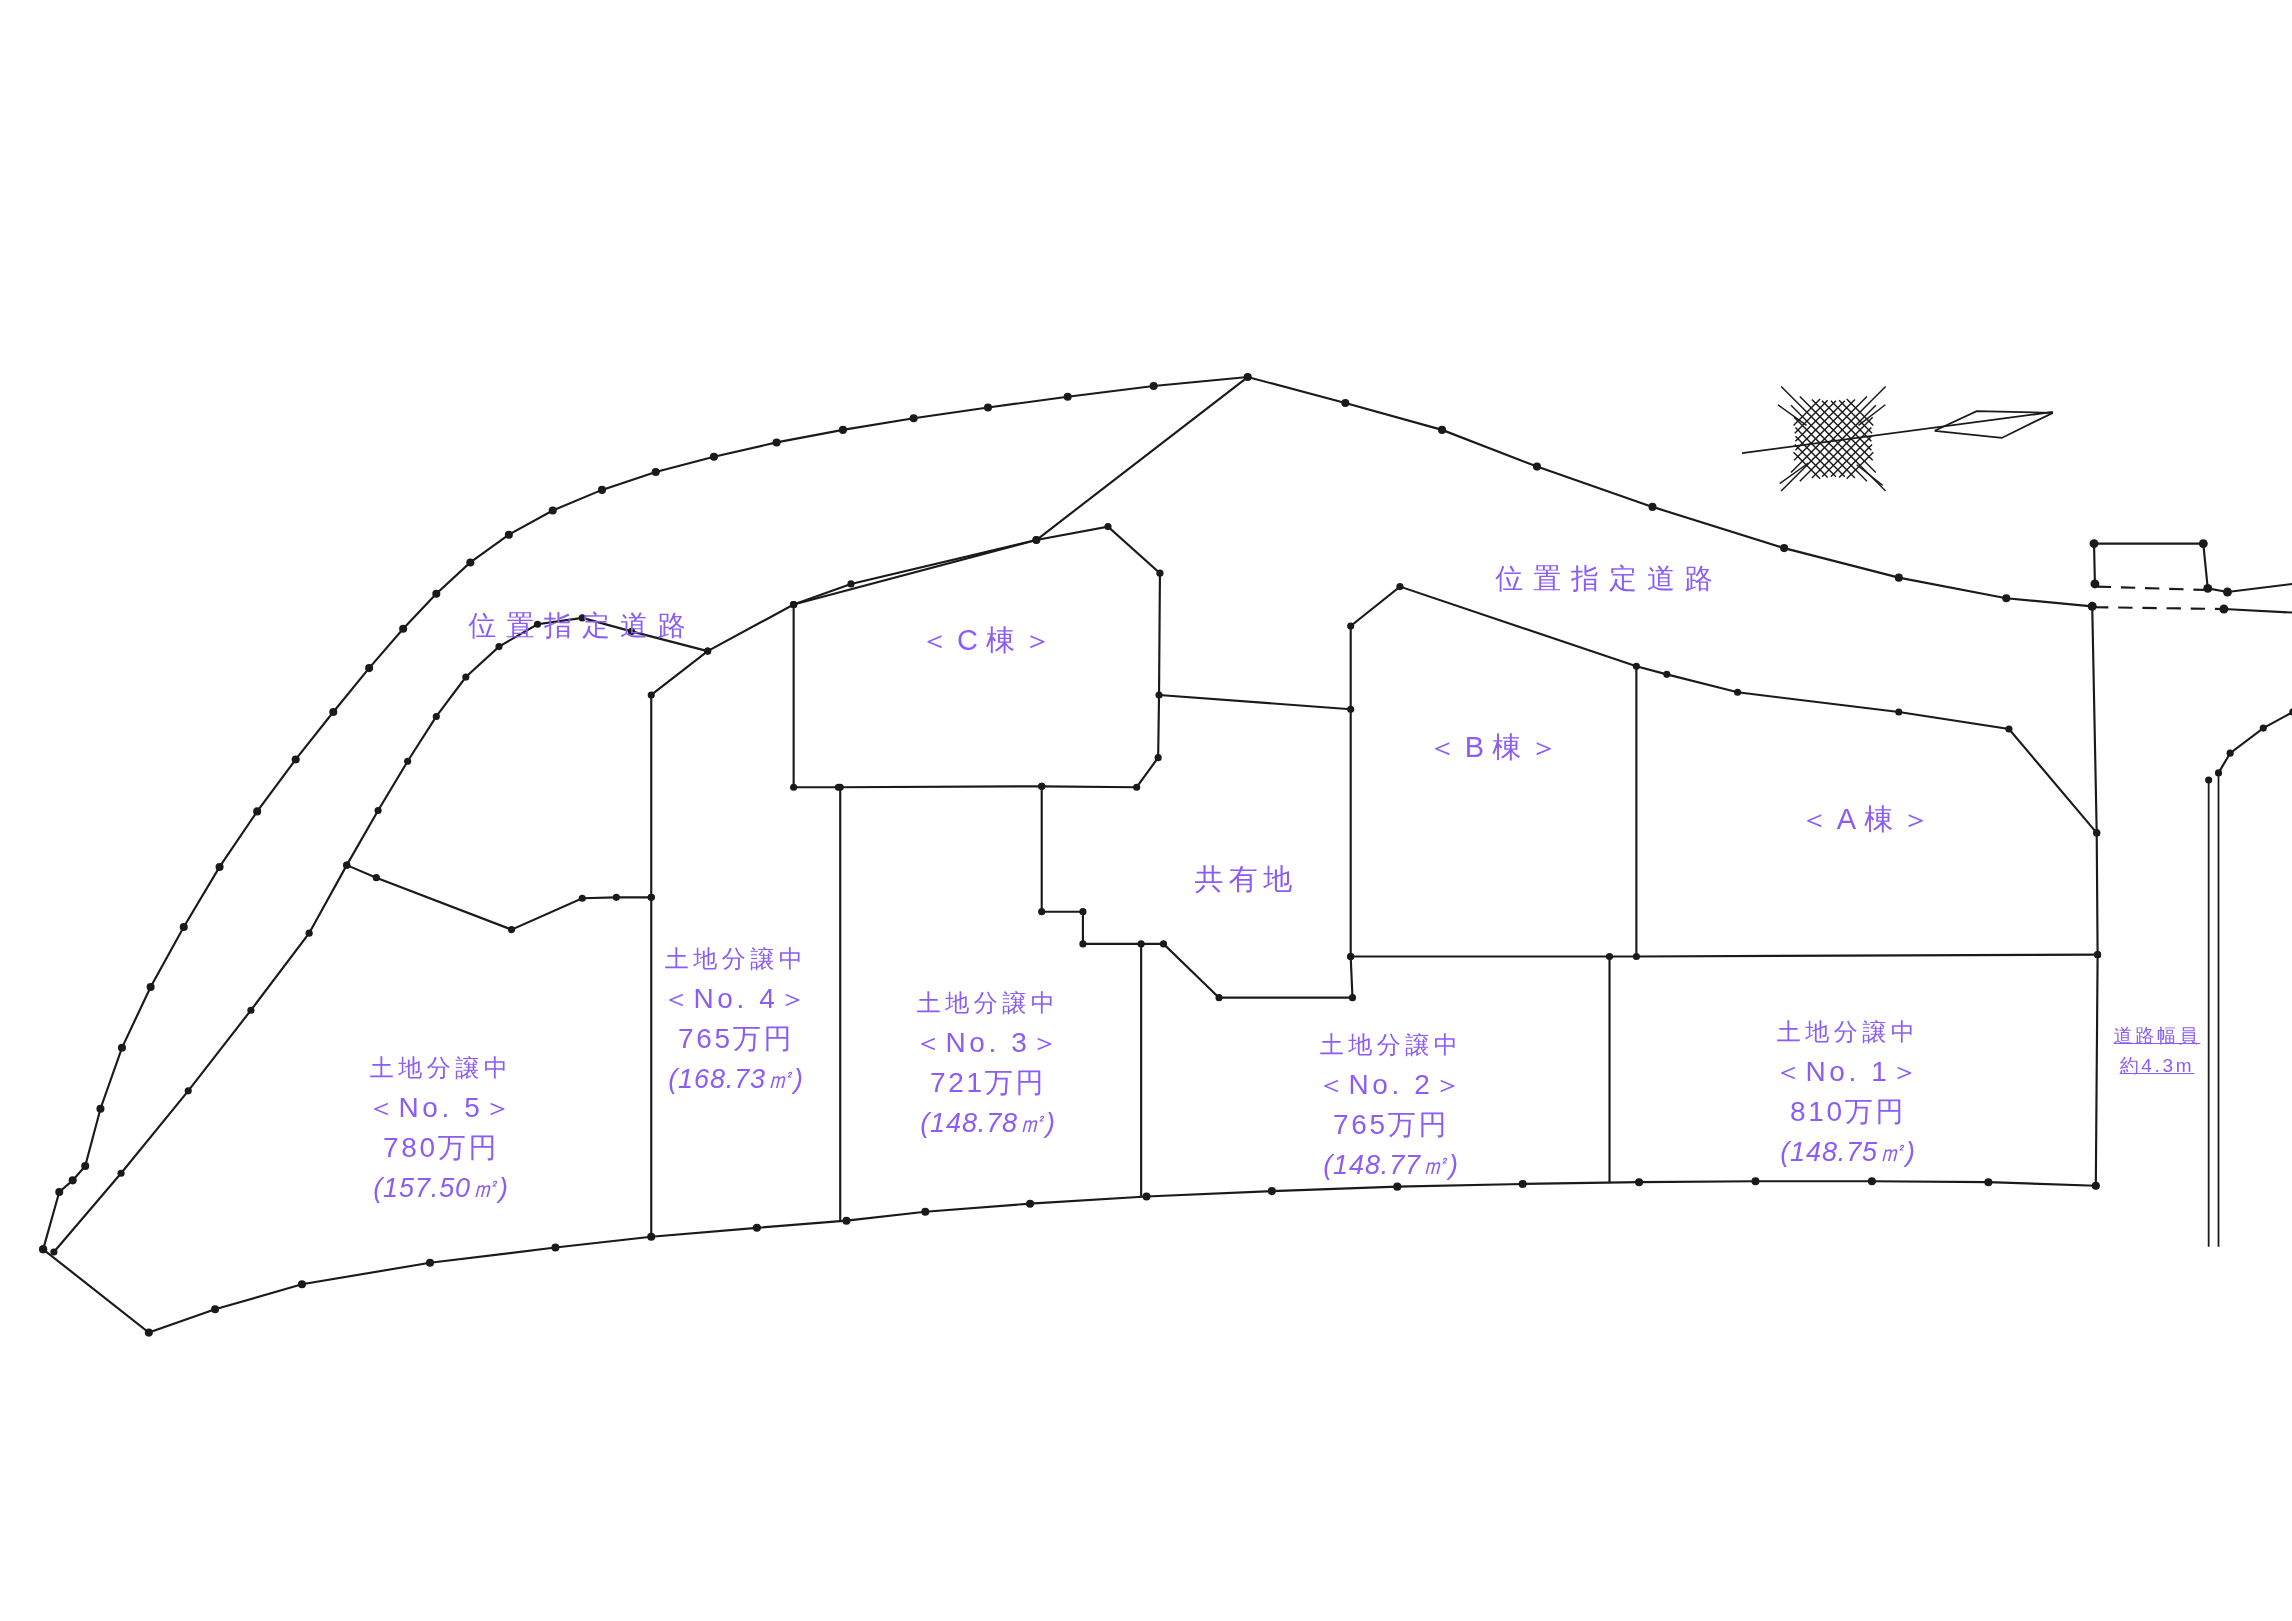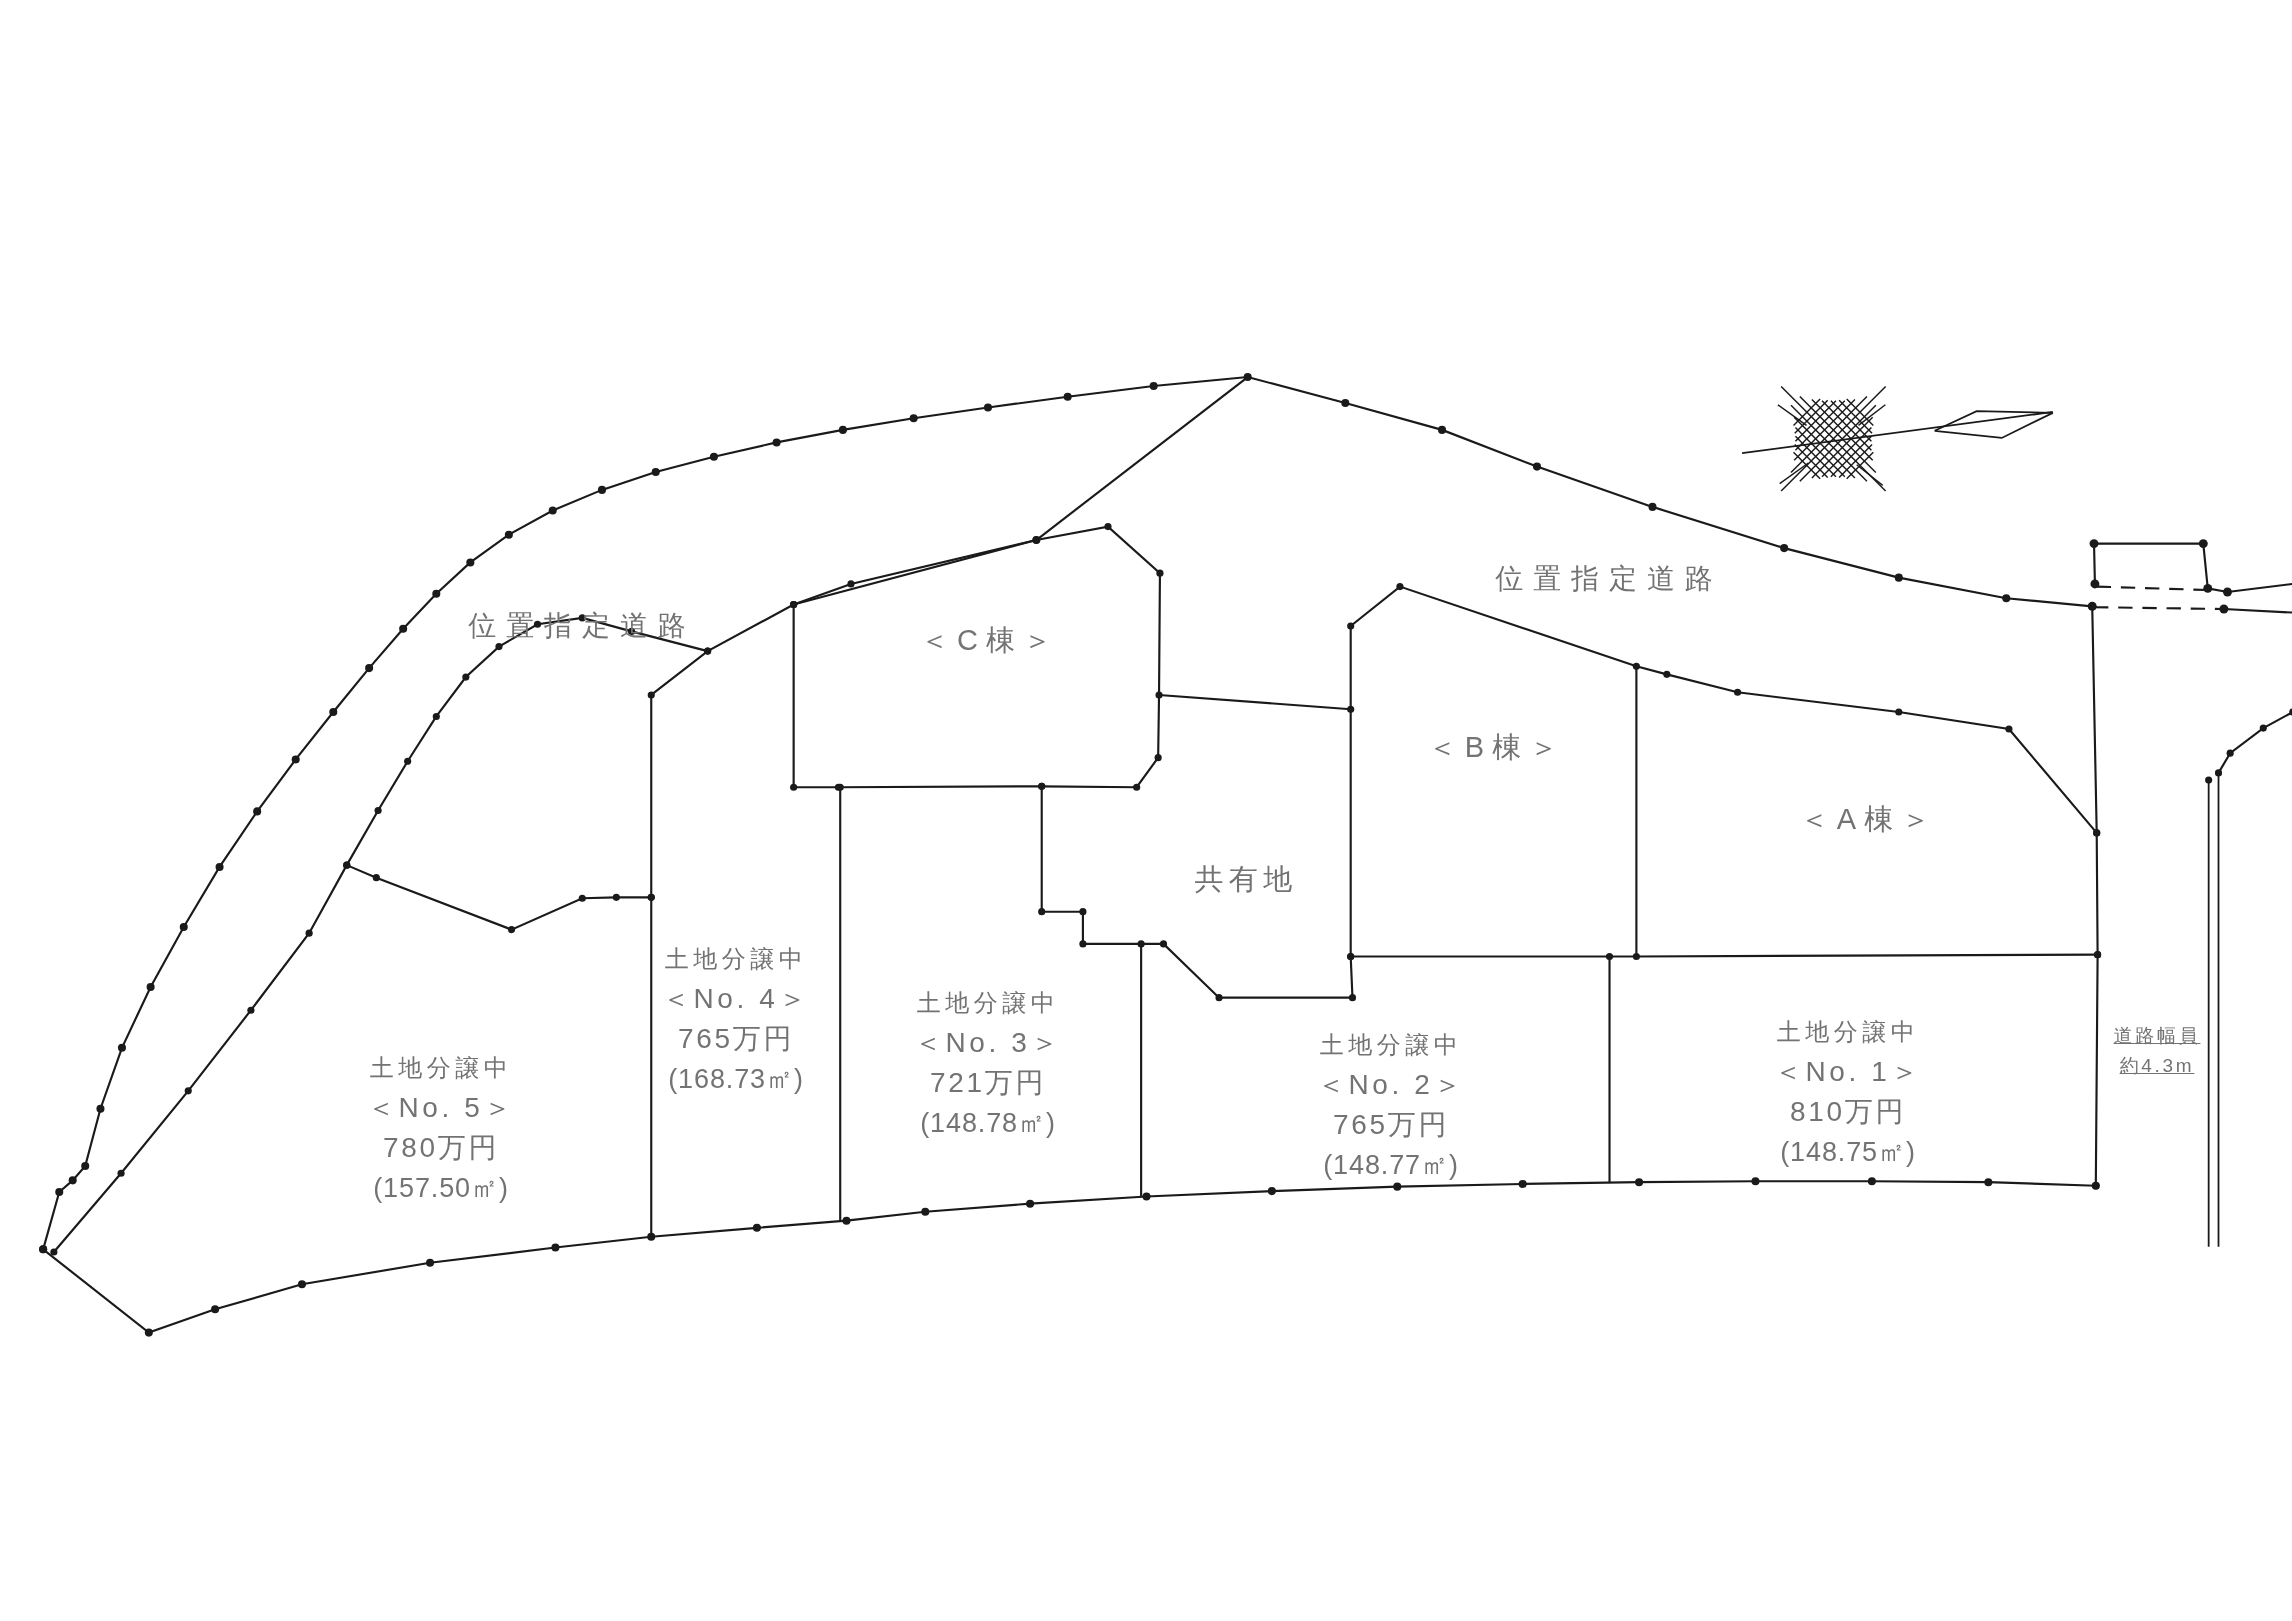--- a/index.html
+++ b/index.html
@@ -1,24 +1,24 @@
 <!DOCTYPE html>
 <html style="font-size:14.3px"><head>
 <meta charset="utf-8">
 <style>
   html,body{margin:0;padding:0;background:#ffffff;}
   #stage{position:relative;width:2293px;height:1621px;background:#ffffff;overflow:hidden;
          font-family:"Liberation Sans","DejaVu Sans",sans-serif;color:#111;}
   #plan-svg{position:absolute;left:0;top:0;}
-  .lbl{position:absolute;transform:translateX(-50%);text-align:center;white-space:nowrap;color:#737373;}
+  .lbl{position:absolute;transform:translateX(-50%);text-align:center;white-space:nowrap;color:#8b5cf6;}
   .lot-block{line-height:40px;}
   .lot-status{font-size:24px;letter-spacing:4.5px;margin-top:9px;}
   .lot-number{font-size:28px;letter-spacing:3.6px;}
   .lot-price{font-size:28px;letter-spacing:2.7px;}
-  .lot-area{font-size:27px;letter-spacing:0.9px;}
+  .lot-area{font-size:27px;letter-spacing:0.9px;font-style:italic;}
   .bldg{font-size:29px;letter-spacing:8px;}
   .road{font-size:28px;letter-spacing:9.9px;}
   .width-note{font-size:19px;letter-spacing:2.7px;line-height:30px;text-decoration:underline;}
 </style>
 </head>
 <body>
 
 <div id="stage">
 
   <svg id="plan-svg" width="2293" height="1621" viewBox="0 0 2560 1810">

